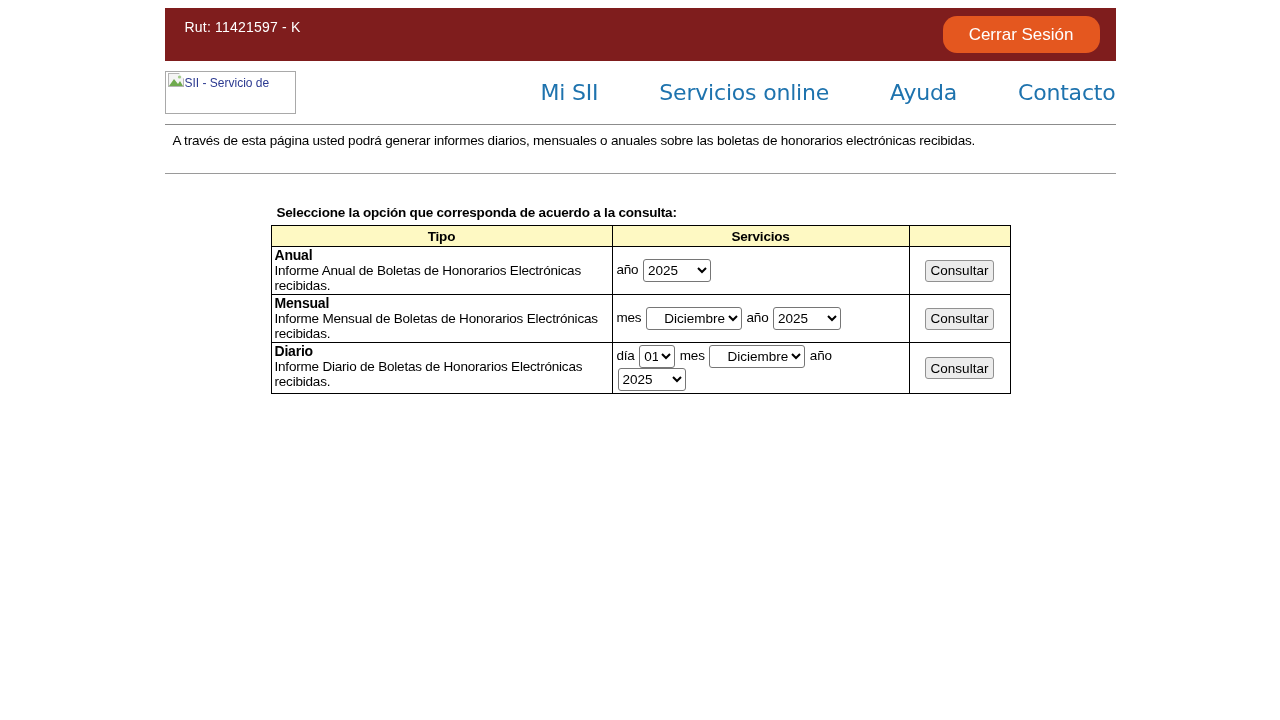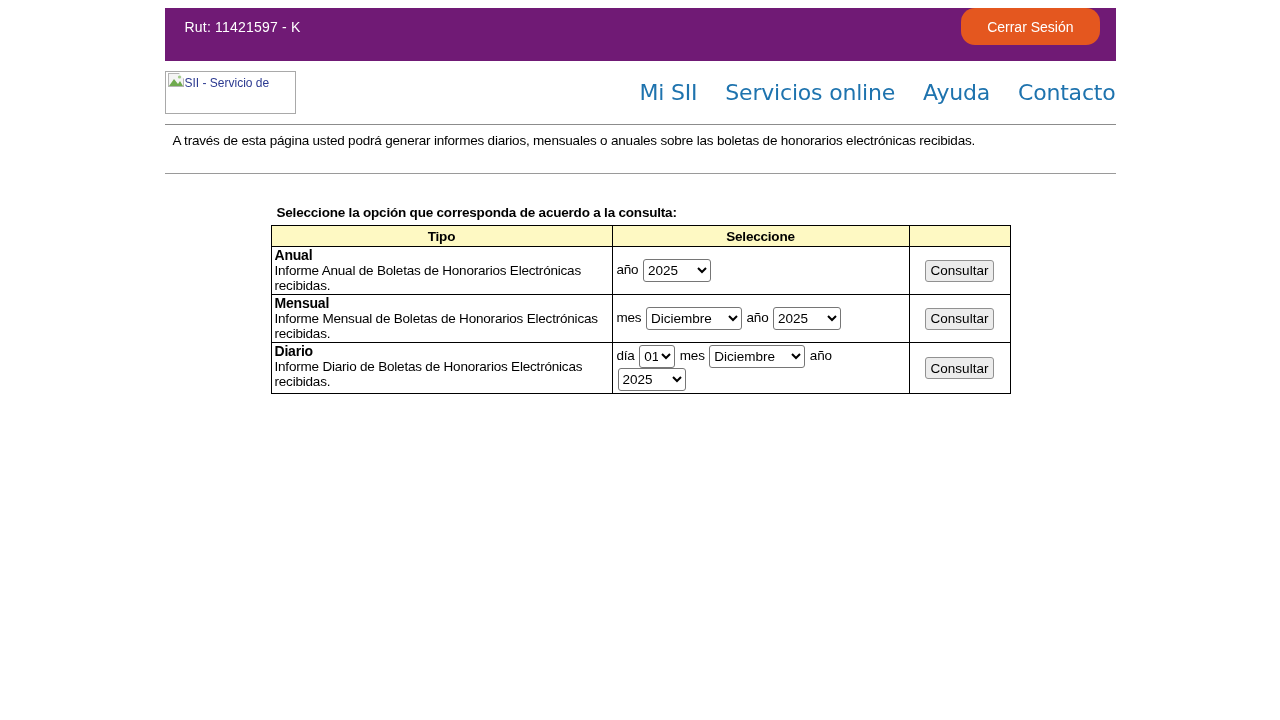--- a/index.html
+++ b/index.html
@@ -9,41 +9,42 @@
     color: #000;
     width: 1280px;
     height: 720px;
     overflow: hidden;
   }
   .container { width: 951px; margin: 0 auto; }
 
   
   .topbar {
     margin-top: 8px;
-    background: #701a75;
+    background: #7f1d1d;
     height: 53px;
     display: flex;
+    align-items: center;
     justify-content: space-between;
     padding: 0 16px 0 20px;
   }
   .rut-text {
     color: #ffffff;
     font-size: 14px;
     align-self: flex-start;
     margin-top: 11px;
     letter-spacing: 0.2px;
   }
   .logout-btn {
     background: #e4571f;
     color: #ffffff;
     border: none;
     border-radius: 14px;
     height: 37px;
     padding: 8px 26px;
-    font-size: 14px;
+    font-size: 17px;
     font-family: "Liberation Sans", sans-serif;
     cursor: pointer;
   }
 
   
   .header {
     height: 64px;
     display: flex;
     align-items: center;
     justify-content: space-between;
@@ -54,21 +55,21 @@
     height: 43px;
     border: 1px solid #a9a9a9;
     overflow: hidden;
     color: #2b3990;
     font-size: 12px;
     line-height: 1.18;
     padding: 1px 2px;
     cursor: pointer;
   }
   .broken-icon { display: inline-block; vertical-align: baseline; margin-right: 1px; }
-  .nav { display: flex; gap: 28px; align-items: flex-start; }
+  .nav { display: flex; gap: 61px; align-items: flex-start; }
   .nav a {
     color: #1e73ae;
     font-size: 22px;
     text-decoration: none;
     font-family: "DejaVu Sans", sans-serif;
     letter-spacing: -0.2px;
     cursor: pointer;
   }
 
   
@@ -118,21 +119,21 @@
     font-size: 13.5px;
     font-family: "Liberation Sans", sans-serif;
     height: 23px;
     border: 1px solid #767676;
     border-radius: 3px;
     background: #ffffff;
     vertical-align: middle;
     margin: 0 1px;
   }
   select.w-day   { width: 36px; }
-  select.w-month { width: 96px; }
+  select.w-month { width: 96px; text-align: right; }
   select.w-year  { width: 68px; }
   .consult-btn {
     font-size: 13.5px;
     font-family: "Liberation Sans", sans-serif;
     background: #ececec;
     border: 1px solid #919191;
     border-radius: 3px;
     height: 22px;
     padding: 0 5px;
     cursor: pointer;
@@ -175,21 +176,21 @@
 
       <table class="report-table">
         <colgroup>
             <col class="col-tipo">
             <col class="col-sel">
             <col class="col-btn">
           </colgroup>
         <thead>
           <tr>
             <th>Tipo</th>
-            <th>Seleccione</th>
+            <th>Servicios</th>
             <th></th>
           </tr>
         </thead>
         <tbody>
 
           <tr>
             <td class="tipo-cell">
               <b>Anual</b><br>
               <span>Informe Anual de Boletas de Honorarios Electrónicas recibidas.</span>
             </td>

